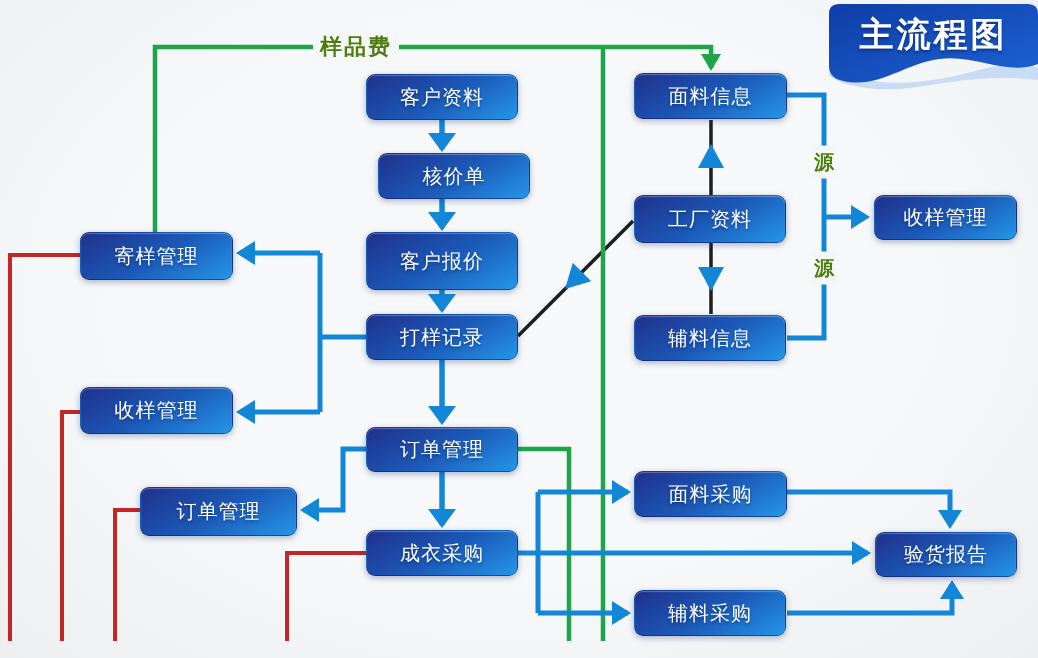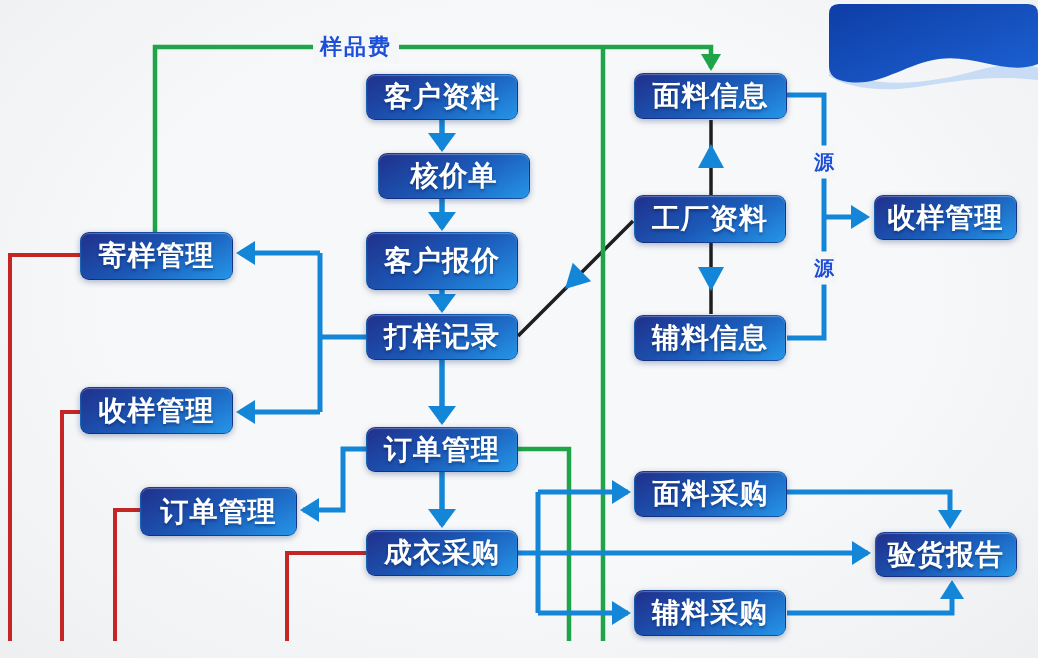--- a/index.html
+++ b/index.html
@@ -12,26 +12,26 @@
   #nodes{position:absolute;left:0;top:0;width:100%;height:100%;}
   .node{
     position:absolute;display:flex;align-items:center;justify-content:center;
     border-radius:9px;
     background:linear-gradient(150deg,#20308c 0%,#1b5ab8 52%,#2596e8 100%);
     box-shadow:0 2px 6px rgba(20,50,110,.35), inset 0 1px 1px rgba(255,255,255,.28);
     border:1px solid rgba(12,32,92,.35);
     box-sizing:border-box;
   }
   .node span{
-    color:#fff;font-weight:bold;font-size:28px;letter-spacing:1px;
+    color:#fff;font-weight:normal;font-size:20px;letter-spacing:1px;
     text-shadow:0 2px 3px rgba(0,25,70,.45);white-space:nowrap;
   }
   .float-label{
     position:absolute;transform:translate(-50%,-50%);
-    background:#f5f6f7;color:#1d4ed8;font-weight:bold;
+    background:#f5f6f7;color:#4d7c0f;font-weight:bold;
     text-shadow:0 0 2px #ffffff,0 0 1px #ffffff;white-space:nowrap;
   }
   #sample-fee-label{left:356px;top:47px;font-size:22px;padding:1px 7px;letter-spacing:2px;}
   #source-label-1{left:824px;top:162px;font-size:20px;padding:3px 2px;}
   #source-label-2{left:824px;top:268px;font-size:20px;padding:3px 2px;}
   #title-banner{position:absolute;left:829px;top:4px;width:209px;height:92px;}
   #title-banner .banner-text{
     position:absolute;left:0;top:8px;width:209px;text-align:center;
     color:#fff;font-size:34px;font-weight:bold;letter-spacing:3px;
     text-shadow:0 2px 3px rgba(0,20,70,.5);
@@ -150,15 +150,16 @@
     <svg width="209" height="92" viewBox="0 0 209 92" xmlns="http://www.w3.org/2000/svg">
       <defs>
         <linearGradient id="bannerGrad" x1="0" y1="0" x2="1" y2="1">
           <stop offset="0" stop-color="#0e3da6"></stop>
           <stop offset="1" stop-color="#1c63d4"></stop>
         </linearGradient>
       </defs>
       <path d="M0,60 C40,88 100,80 150,66 C180,58 200,60 209,64 V76 C160,70 120,78 80,84 C45,88 15,82 0,72 Z" fill="#c8dcf5"></path>
       <path d="M10,0 H199 Q209,0 209,10 V60 C178,72 146,50 110,55 C74,60 50,85 14,77 Q0,74 0,62 V10 Q0,0 10,0 Z" fill="url(#bannerGrad)"></path>
     </svg>
+    <span class="banner-text">主流程图</span>
   </div>
 
 </div>
 
 </body></html>

